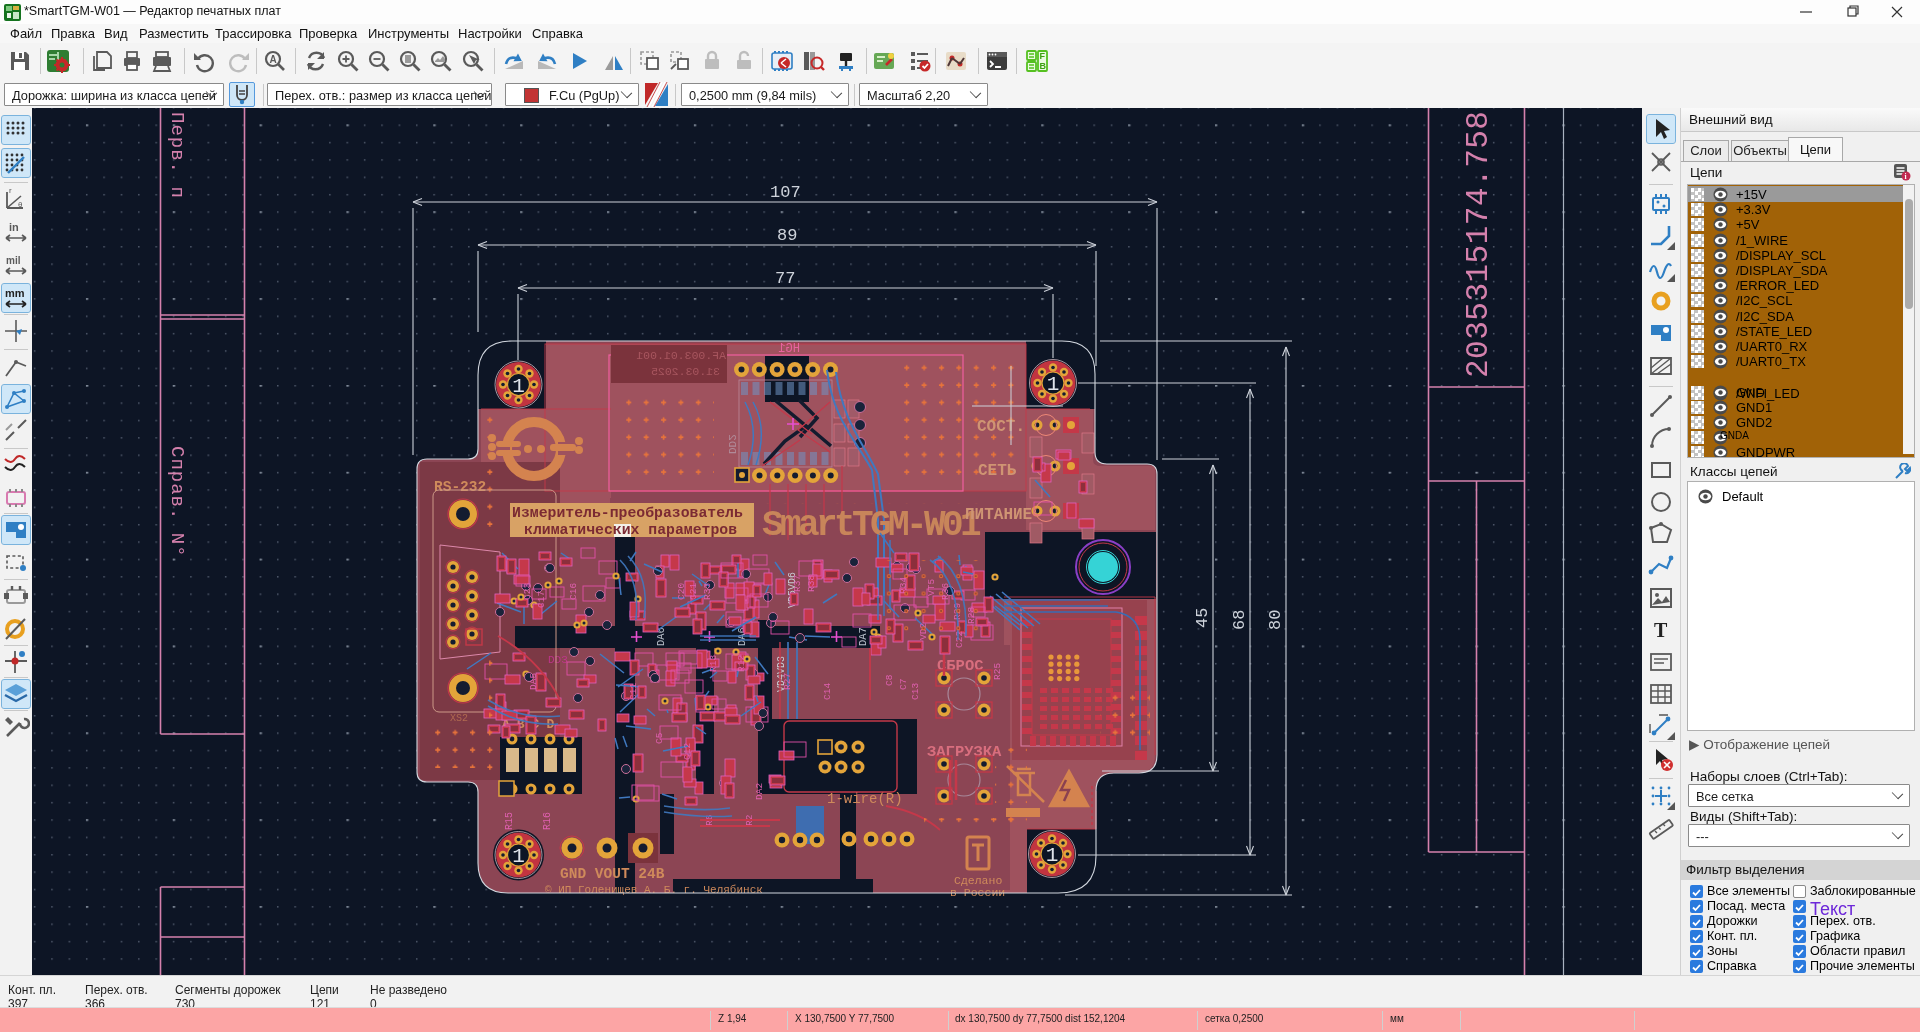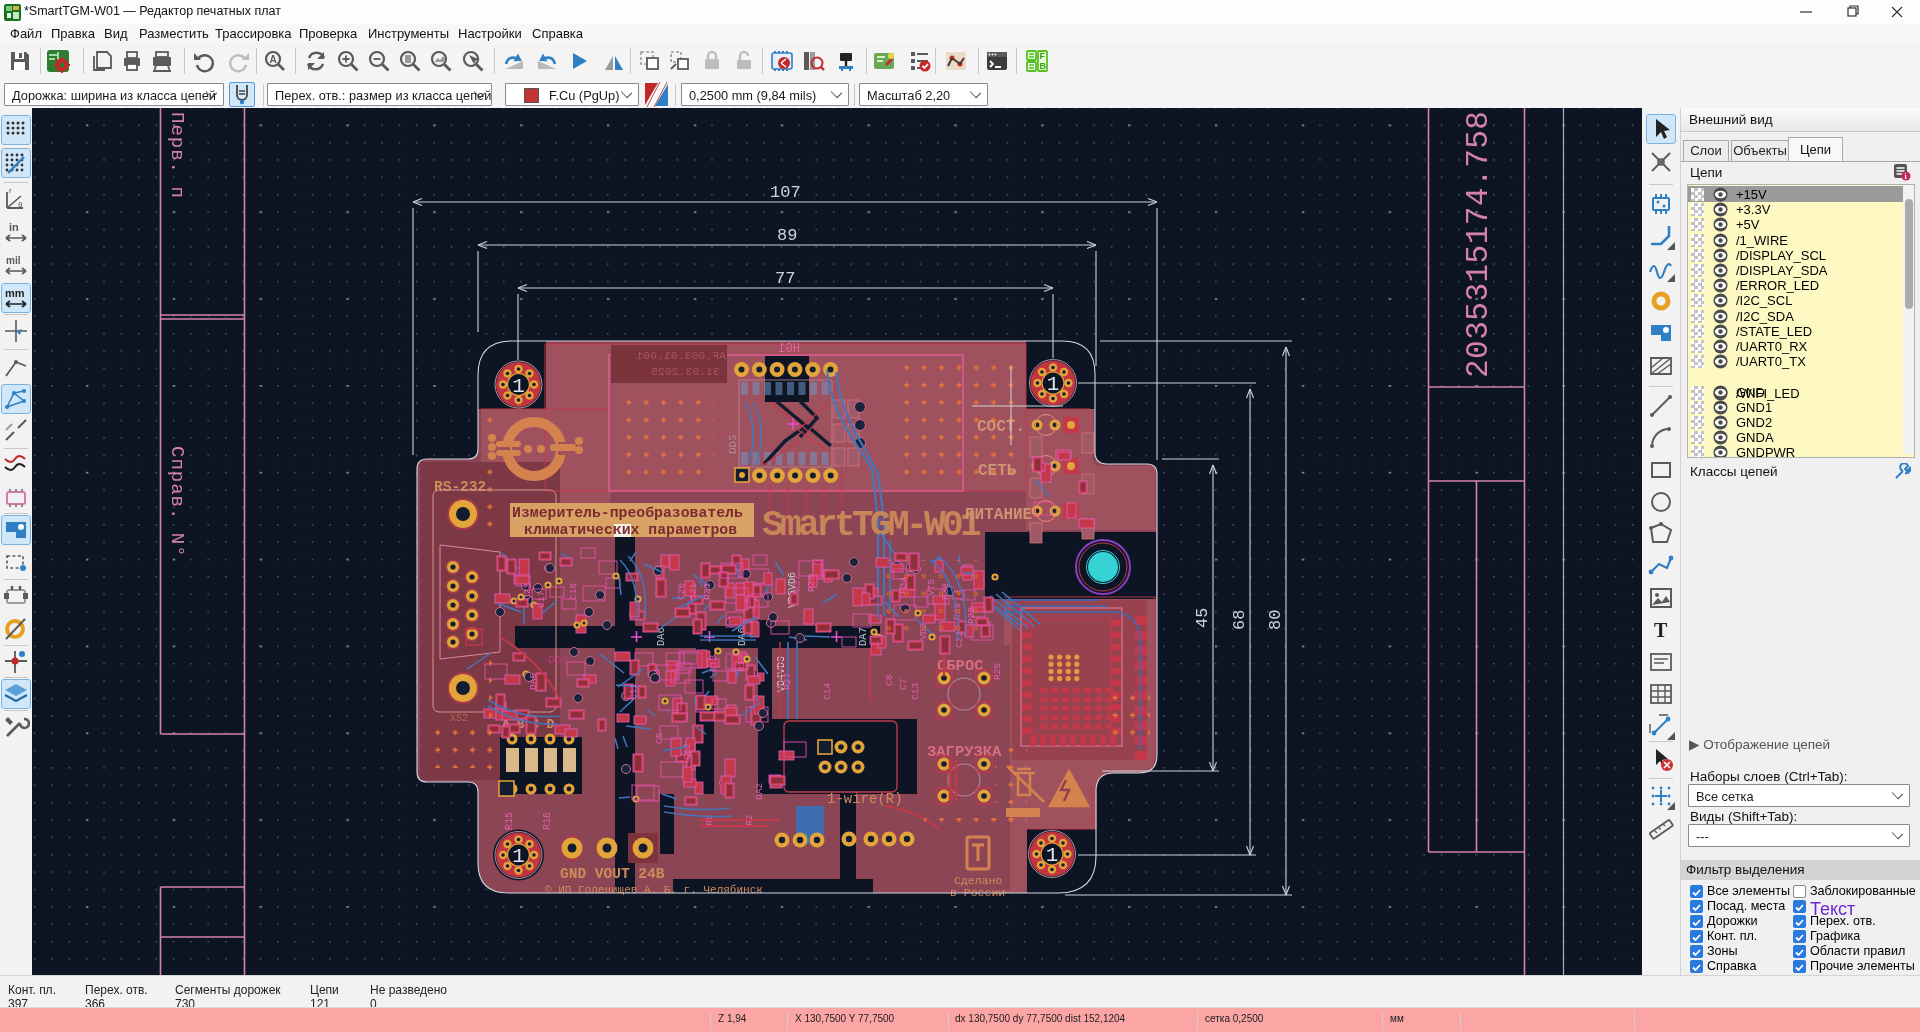--- a/index.html
+++ b/index.html
@@ -1540,21 +1540,21 @@
     <div style="position:absolute;left:50px;top:32px;width:58px;height:21px;background:#ececec;border:1px solid #a8a8a8;border-bottom:none;font-size:13px;color:#222;text-align:center;padding-top:2px">Объекты</div>
     <div style="position:absolute;left:107px;top:29px;width:55px;height:25px;background:#f8f8f8;border:1px solid #a8a8a8;border-bottom:1px solid #f8f8f8;font-size:13px;color:#111;text-align:center;padding-top:4px">Цепи</div>
     <div style="position:absolute;left:0px;top:53px;width:240px;height:1px;background:#a8a8a8"></div>
     <span style="position:absolute;left:9px;top:57px;font-size:13.5px;color:#111">Цепи</span>
     <svg style="position:absolute;left:211px;top:54px" width="20" height="20">
       <rect x="2" y="2" width="13" height="14" rx="2" fill="#555"></rect>
       <path d="M4.5 6 h8 M4.5 9 h8 M4.5 12 h8" stroke="#fff" stroke-width="1.4"></path>
       <circle cx="14" cy="14" r="4.5" fill="#c22850"></circle>
       <text x="12.6" y="17.4" font-size="7.5" fill="#fff" font-family="Liberation Serif" font-weight="bold">i</text>
     </svg>
-    <div style="position:absolute;left:6px;top:76px;width:228px;height:274px;background:#fef9c3;border:1px solid #b0b0b0;overflow:hidden">
+    <div style="position:absolute;left:6px;top:76px;width:228px;height:274px;background:#a16207;border:1px solid #b0b0b0;overflow:hidden">
       <div style="position:absolute;left:0;top:1px;width:226px;height:16px;background:#9a9a9a;">
         <div style="position:absolute;left:3px;top:1.5px;width:13px;height:13px;background:repeating-conic-gradient(#c2c2c2 0% 25%, #fff 0% 50%) 0 0/7px 7px"></div>
         <svg style="position:absolute;left:25px;top:0.5px" width="15" height="15">
           <circle cx="7.5" cy="7.5" r="7.0" fill="#4a4a4a"></circle>
           <ellipse cx="7.5" cy="7.5" rx="5.6" ry="3.8" fill="#fff"></ellipse>
           <circle cx="7.5" cy="7.5" r="2.2" fill="#4a4a4a"></circle>
         </svg>
         <span style="position:absolute;left:48px;top:1px;font-size:13px;color:#000">+15V</span>
       </div>
       <div style="position:absolute;left:0;top:16px;width:226px;height:16px;">
@@ -1692,38 +1692,46 @@
         </svg>
         <span style="position:absolute;left:48px;top:1px;font-size:13px;color:#000">GND2</span>
       </div>
       <div style="position:absolute;left:0;top:244px;width:226px;height:16px;">
         <div style="position:absolute;left:3px;top:1.5px;width:13px;height:13px;background:repeating-conic-gradient(#c2c2c2 0% 25%, #fff 0% 50%) 0 0/7px 7px"></div>
         <svg style="position:absolute;left:25px;top:0.5px" width="15" height="15">
           <circle cx="7.5" cy="7.5" r="7.0" fill="#4a4a4a"></circle>
           <ellipse cx="7.5" cy="7.5" rx="5.6" ry="3.8" fill="#fff"></ellipse>
           <circle cx="7.5" cy="7.5" r="2.2" fill="#4a4a4a"></circle>
         </svg>
-        <span style="position:absolute;left:48px;top:1px;font-size:13px;color:#000">GNDA</span>
+        <span style="position:absolute;left:32px;top:1px;font-size:10px;color:#000">GNDA</span>
       </div>
       <div style="position:absolute;left:0;top:259px;width:226px;height:16px;">
         <div style="position:absolute;left:3px;top:1.5px;width:13px;height:13px;background:repeating-conic-gradient(#c2c2c2 0% 25%, #fff 0% 50%) 0 0/7px 7px"></div>
         <svg style="position:absolute;left:25px;top:0.5px" width="15" height="15">
           <circle cx="7.5" cy="7.5" r="7.0" fill="#4a4a4a"></circle>
           <ellipse cx="7.5" cy="7.5" rx="5.6" ry="3.8" fill="#fff"></ellipse>
           <circle cx="7.5" cy="7.5" r="2.2" fill="#4a4a4a"></circle>
         </svg>
         <span style="position:absolute;left:48px;top:1px;font-size:13px;color:#000">GNDPWR</span>
       </div>
       <div style="position:absolute;right:0;top:0;width:11px;height:269px;background:#f2f2f2"></div>
       <div style="position:absolute;right:1.5px;top:14px;width:8px;height:110px;background:#ababab;border-radius:4px"></div>
     </div>
     <span style="position:absolute;left:9px;top:356px;font-size:13.5px;color:#111">Классы цепей</span>
     <svg style="position:absolute;left:212px;top:355px" width="18" height="18">
       <path d="M3 15 L10 8 M10 8 a4 4 0 1 1 5 -5 l-3 3 2 2 3 -3 a4 4 0 0 1 -5 5" fill="none" stroke="#2f7fc4" stroke-width="2"></path>
     </svg>
+    <div style="position:absolute;left:6px;top:373px;width:228px;height:250px;background:#fff;border:1px solid #b0b0b0">
+      <svg style="position:absolute;left:10px;top:7px" width="15" height="15">
+        <circle cx="7.5" cy="7.5" r="7.0" fill="#4a4a4a"></circle>
+        <ellipse cx="7.5" cy="7.5" rx="5.6" ry="3.8" fill="#fff"></ellipse>
+        <circle cx="7.5" cy="7.5" r="2.2" fill="#4a4a4a"></circle>
+      </svg>
+      <span style="position:absolute;left:34px;top:7px;font-size:13px;color:#000">Default</span>
+    </div>
     <div style="position:absolute;left:4px;top:628px;width:232px;height:18px">
       <span style="position:absolute;left:4px;top:0px;font-size:13.5px;color:#555">▶︎ Отображение цепей</span>
     </div>
     <span style="position:absolute;left:9px;top:661px;font-size:13.5px;color:#111">Наборы слоев (Ctrl+Tab):</span>
     <div class="dd" style="left:7px;top:676px;width:222px;background:#fff"><span>Все сетка</span><div class="chev"></div></div>
     <span style="position:absolute;left:9px;top:701px;font-size:13.5px;color:#111">Виды (Shift+Tab):</span>
     <div class="dd" style="left:7px;top:716px;width:222px;background:#fff"><span>---</span><div class="chev"></div></div>
     <div style="position:absolute;left:0;top:752px;width:240px;height:20px;background:#d4d4d4">
       <span style="position:absolute;left:5px;top:2px;font-size:13.5px;color:#111">Фильтр выделения</span>
     </div>

